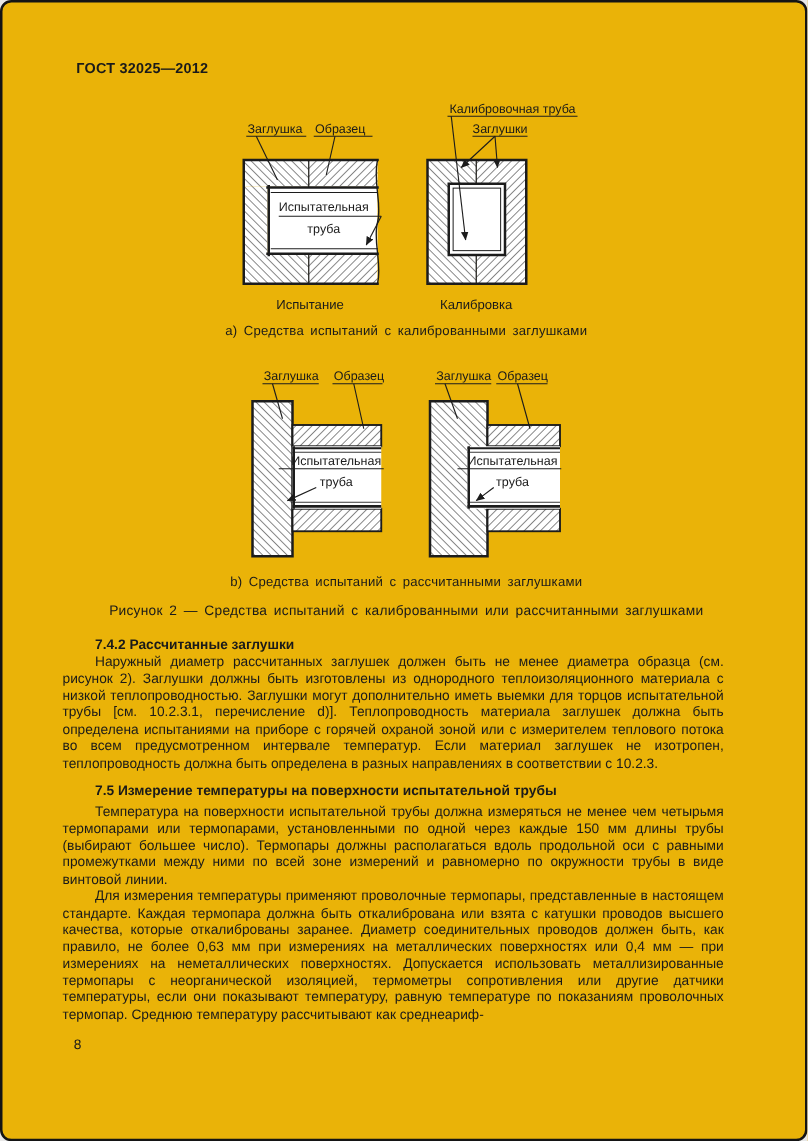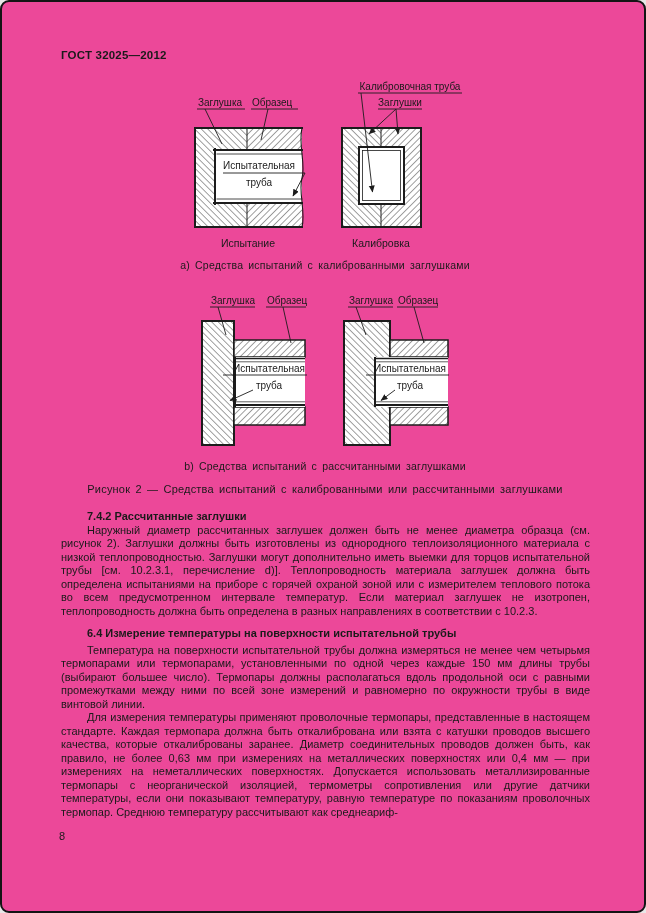--- a/index.html
+++ b/index.html
@@ -1,19 +1,19 @@
 <!DOCTYPE html>
 <html lang="ru"><head>
 <meta charset="utf-8">
 <style>
   html,body{margin:0;padding:0;background:#e8e8e8;}
   .page{
     position:relative;
     width:646px;height:913px;
-    background:#ec4899;
+    background:#eab308;
     border:2px solid #141414;
     border-radius:9px;
     box-sizing:border-box;
     overflow:hidden;
     font-family:"Liberation Sans",sans-serif;
     color:#1a1a1a;
     padding-left:40px;
   }
   .doc-header{
     position:absolute;left:59px;top:47px;
@@ -23,21 +23,21 @@
   #svg-a{top:78px;}
   #svg-b{top:293px;}
   .fig-caption{
     position:absolute;left:0;width:646px;text-align:center;
     font-size:10.5px;letter-spacing:.2px;word-spacing:2px;line-height:13px;
   }
   #caption-a{top:257px;}
   #caption-b{top:458px;}
   #figure-caption{top:481px;font-size:11px;}
   .content{
-    position:absolute;left:59px;top:508px;width:529px;
+    position:absolute;left:48px;top:508px;width:529px;
     font-size:11px;line-height:13.5px;text-align:justify;
   }
   .sec-heading{
     font-weight:bold;text-indent:26px;margin:0;text-align:left;
   }
   .sec-heading.gap{margin-top:9px;margin-bottom:3px;}
   .content p{margin:0;text-indent:26px;}
   .page-number{
     position:absolute;left:57px;top:828px;font-size:11px;
   }
@@ -181,21 +181,21 @@
     <line x1="393" y1="95" x2="379" y2="105.5" stroke="#1c1c1c" stroke-width="0.9" marker-end="url(#mb)"></line>
   </svg>
 
   <div id="caption-b" class="fig-caption">b) Средства испытаний с рассчитанными заглушками</div>
   <div id="figure-caption" class="fig-caption">Рисунок 2 — Средства испытаний с калиброванными или рассчитанными заглушками</div>
 
   <div class="content">
     <p class="sec-heading">7.4.2 Рассчитанные заглушки</p>
     <p>Наружный диаметр рассчитанных заглушек должен быть не менее диаметра образца (см. рисунок 2). Заглушки должны быть изготовлены из однородного теплоизоляционного материала с низкой теплопроводностью. Заглушки могут дополнительно иметь выемки для торцов испытательной трубы [см. 10.2.3.1, перечисление d)]. Теплопроводность материала заглушек должна быть определена испытаниями на приборе с горячей охраной зоной или с измерителем теплового потока во всем предусмотренном интервале температур. Если материал заглушек не изотропен, теплопроводность должна быть определена в разных направлениях в соответствии с 10.2.3.</p>
 
-    <p class="sec-heading gap">6.4 Измерение температуры на поверхности испытательной трубы</p>
+    <p class="sec-heading gap">7.5 Измерение температуры на поверхности испытательной трубы</p>
     <p>Температура на поверхности испытательной трубы должна измеряться не менее чем четырьмя термопарами или термопарами, установленными по одной через каждые 150 мм длины трубы (выбирают большее число). Термопары должны располагаться вдоль продольной оси с равными промежутками между ними по всей зоне измерений и равномерно по окружности трубы в виде винтовой линии.</p>
 
     <p>Для измерения температуры применяют проволочные термопары, представленные в настоящем стандарте. Каждая термопара должна быть откалибрована или взята с катушки проводов высшего качества, которые откалиброваны заранее. Диаметр соединительных проводов должен быть, как правило, не более 0,63 мм при измерениях на металлических поверхностях или 0,4 мм — при измерениях на неметаллических поверхностях. Допускается использовать металлизированные термопары с неорганической изоляцией, термометры сопротивления или другие датчики температуры, если они показывают температуру, равную температуре по показаниям проволочных термопар. Среднюю температуру рассчитывают как среднеариф-</p>
   </div>
 
   <div class="page-number">8</div>
 
 </div>
 
 </body></html>

